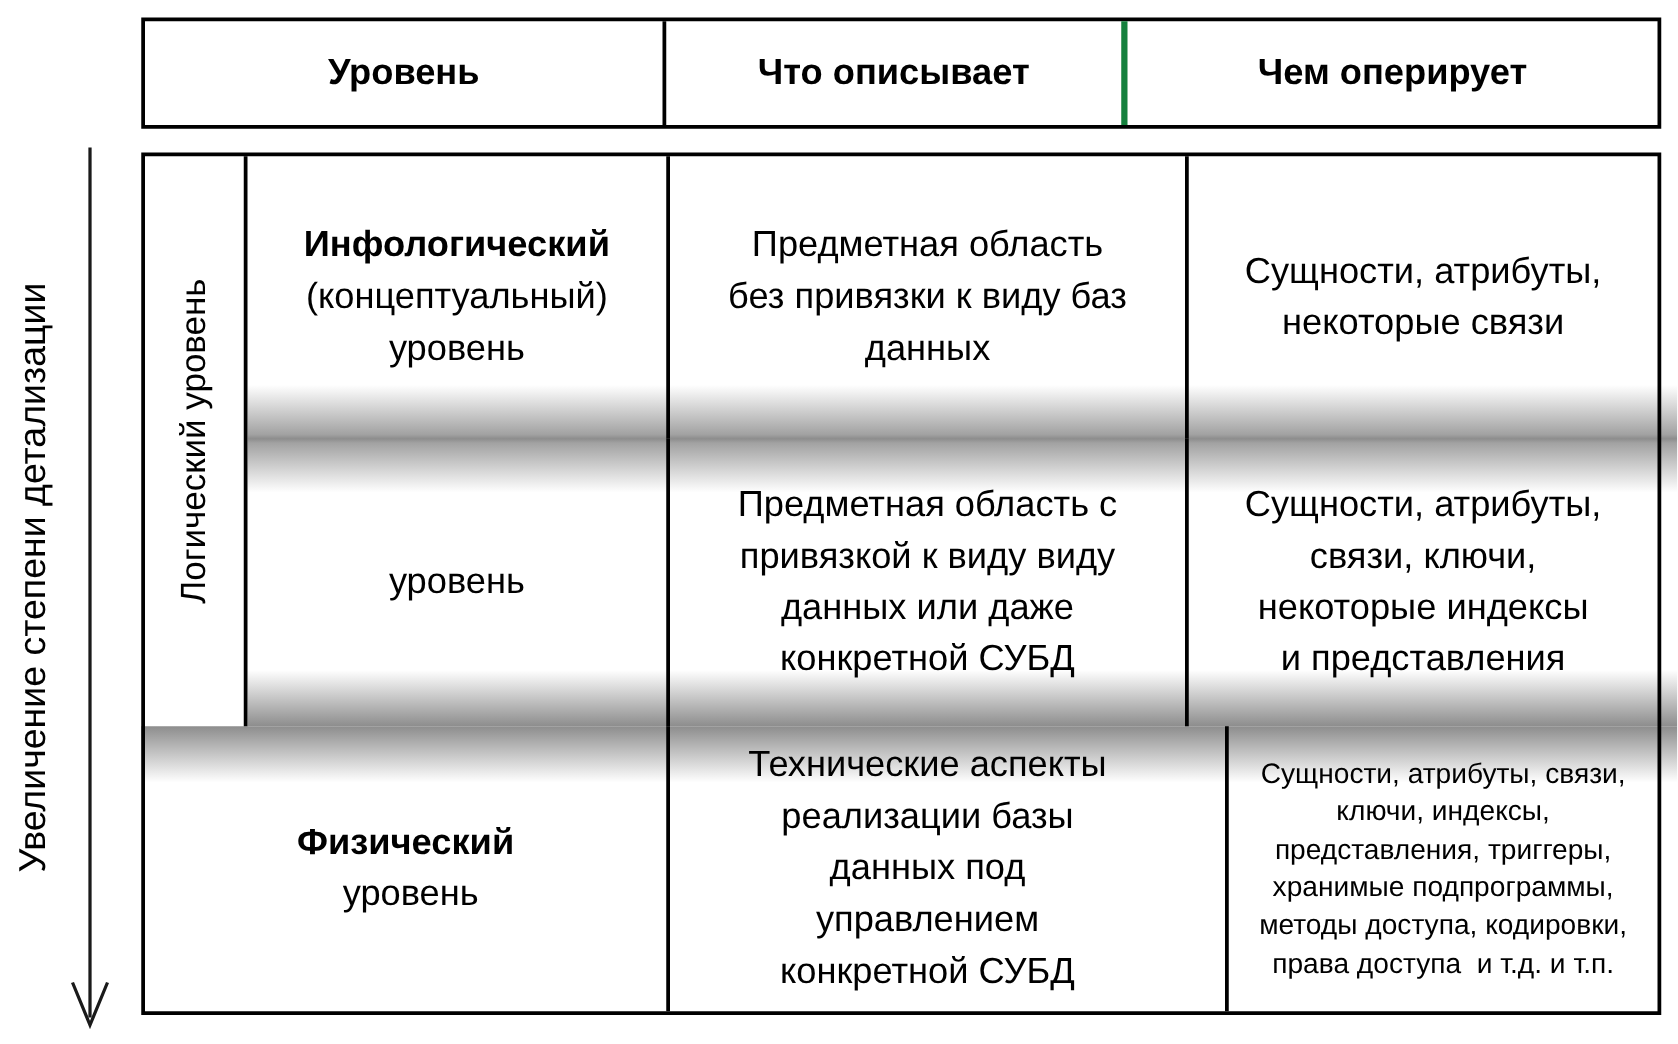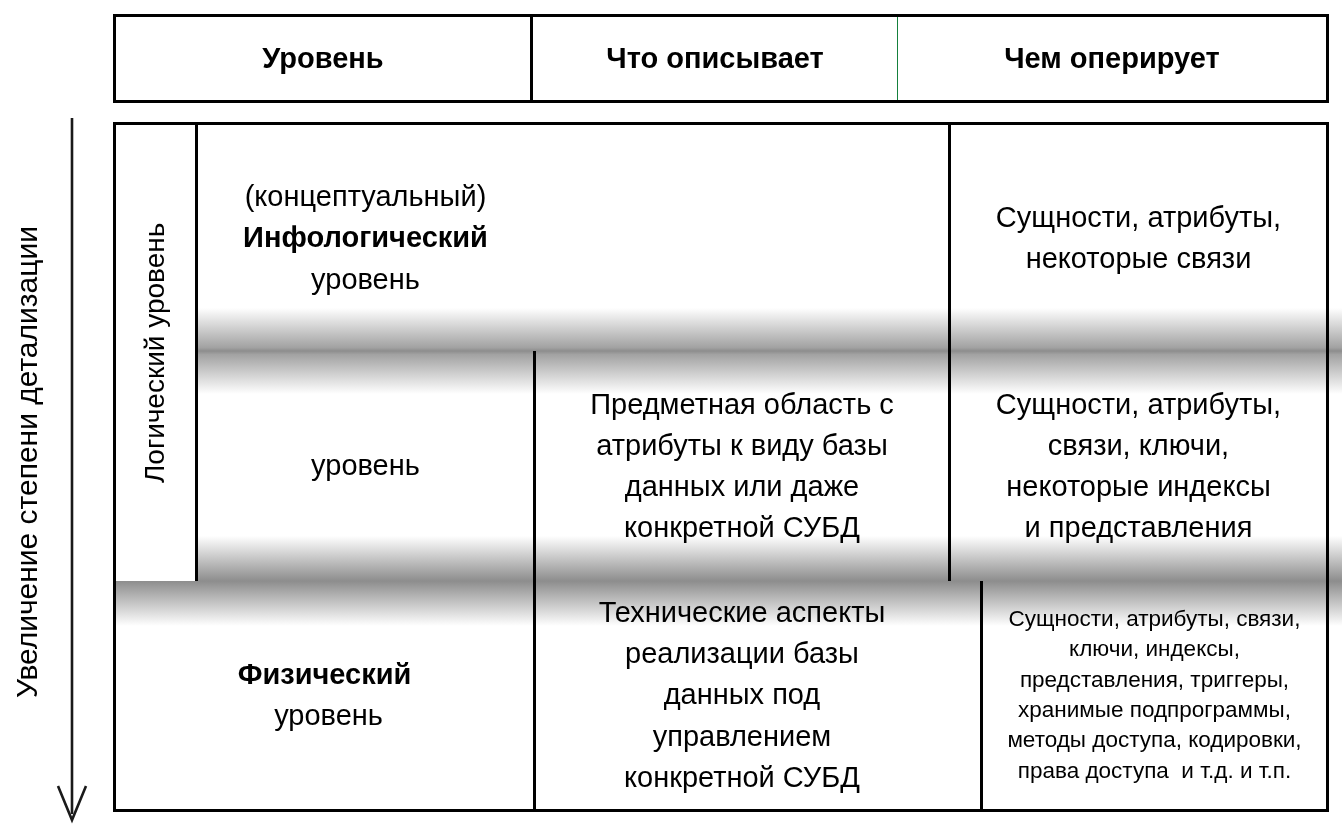--- a/index.html
+++ b/index.html
@@ -32,21 +32,21 @@
   .header-table {
     position:absolute; left:113px; top:14px; width:1216px; height:89px;
     border:3px solid #000; box-sizing:border-box; display:flex;
   }
   .hcell {
     display:flex; align-items:center; justify-content:center;
     font-weight:bold; font-size:29px; box-sizing:border-box;
   }
   .hcell-1 { width:414px; }
   .hcell-2 { width:367px; border-left:3px solid #000; }
-  .hcell-3 { flex:1; border-left:1px solid #15803d; }
+  .hcell-3 { flex:1; border-left:5px solid #15803d; }
   
   .body-table {
     position:absolute; left:113px; top:122px; width:1216px; height:690px;
     border:3px solid #000; box-sizing:border-box;
     display:grid; grid-template-columns:82px 335px 415px 1fr; grid-template-rows:226px 230px 1fr;
   }
   .cell {
     display:flex; flex-direction:column; align-items:center; justify-content:center;
     text-align:center; font-size:29px; line-height:1.42; white-space:pre-wrap;
     box-sizing:border-box; background:transparent;
@@ -88,32 +88,35 @@
     <div class="hcell hcell-3">Чем оперирует</div>
   </div>
 
   <div class="body-table">
 
     <div class="cell c-label">
       <span class="vtext">Логический уровень</span>
     </div>
 
     <div class="cell c-r1-name">
+      <span class="line bold">Инфологический</span>
       <span class="line">(концептуальный)</span>
-      <span class="line bold">Инфологический</span>
       <span class="line">уровень</span>
     </div>
+    <div class="cell c-r1-desc bl">Предметная область
+без привязки к виду баз
+данных</div>
     <div class="cell c-r1-ops bl">Сущности, атрибуты,
 некоторые связи</div>
 
     <div class="cell c-r2-name">
       <span class="line">уровень</span>
     </div>
     <div class="cell c-r2-desc bl">Предметная область с
-атрибуты к виду базы
+привязкой к виду виду
 данных или даже
 конкретной СУБД</div>
     <div class="cell c-r2-ops bl">Сущности, атрибуты,
 связи, ключи,
 некоторые индексы
 и представления</div>
 
     <div class="cell c-r3-name">
       <span class="bold">Физический</span>
       <span> уровень</span>

